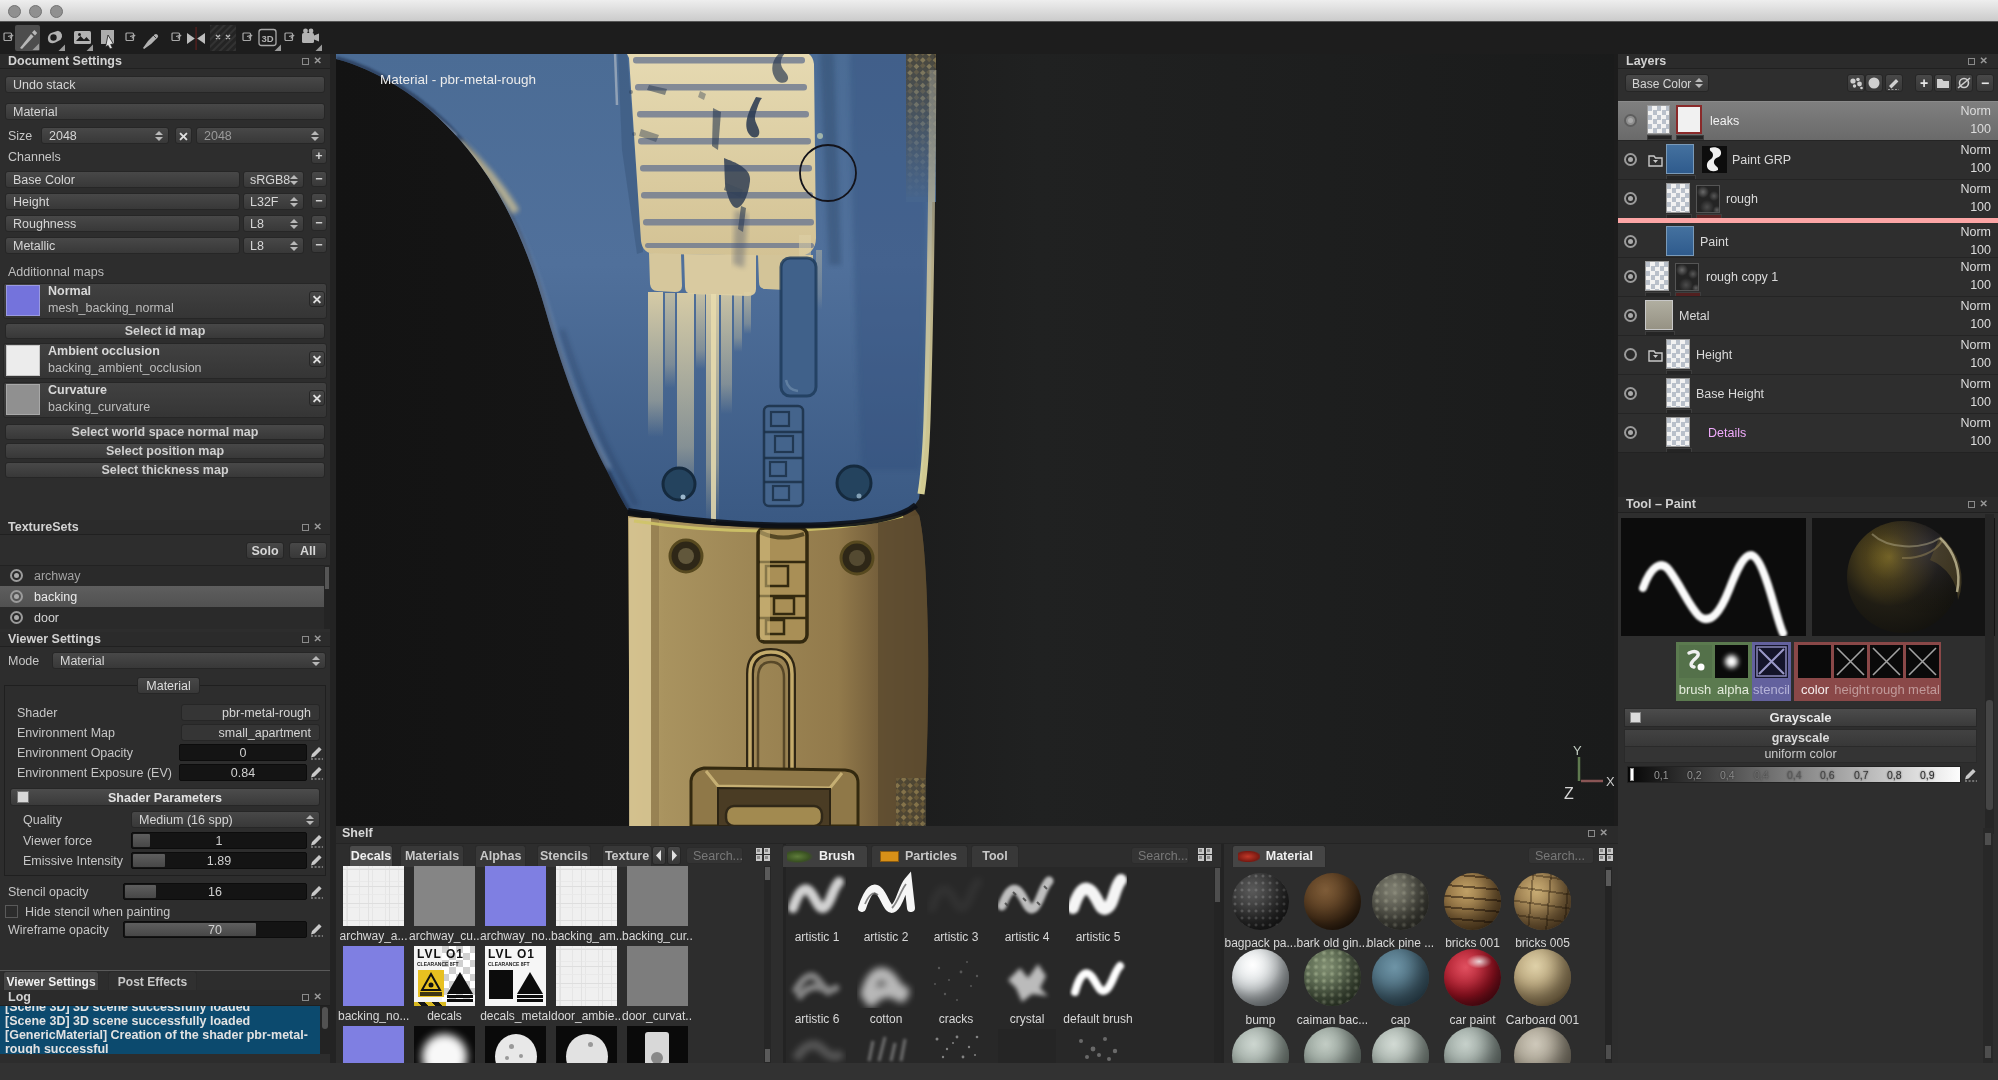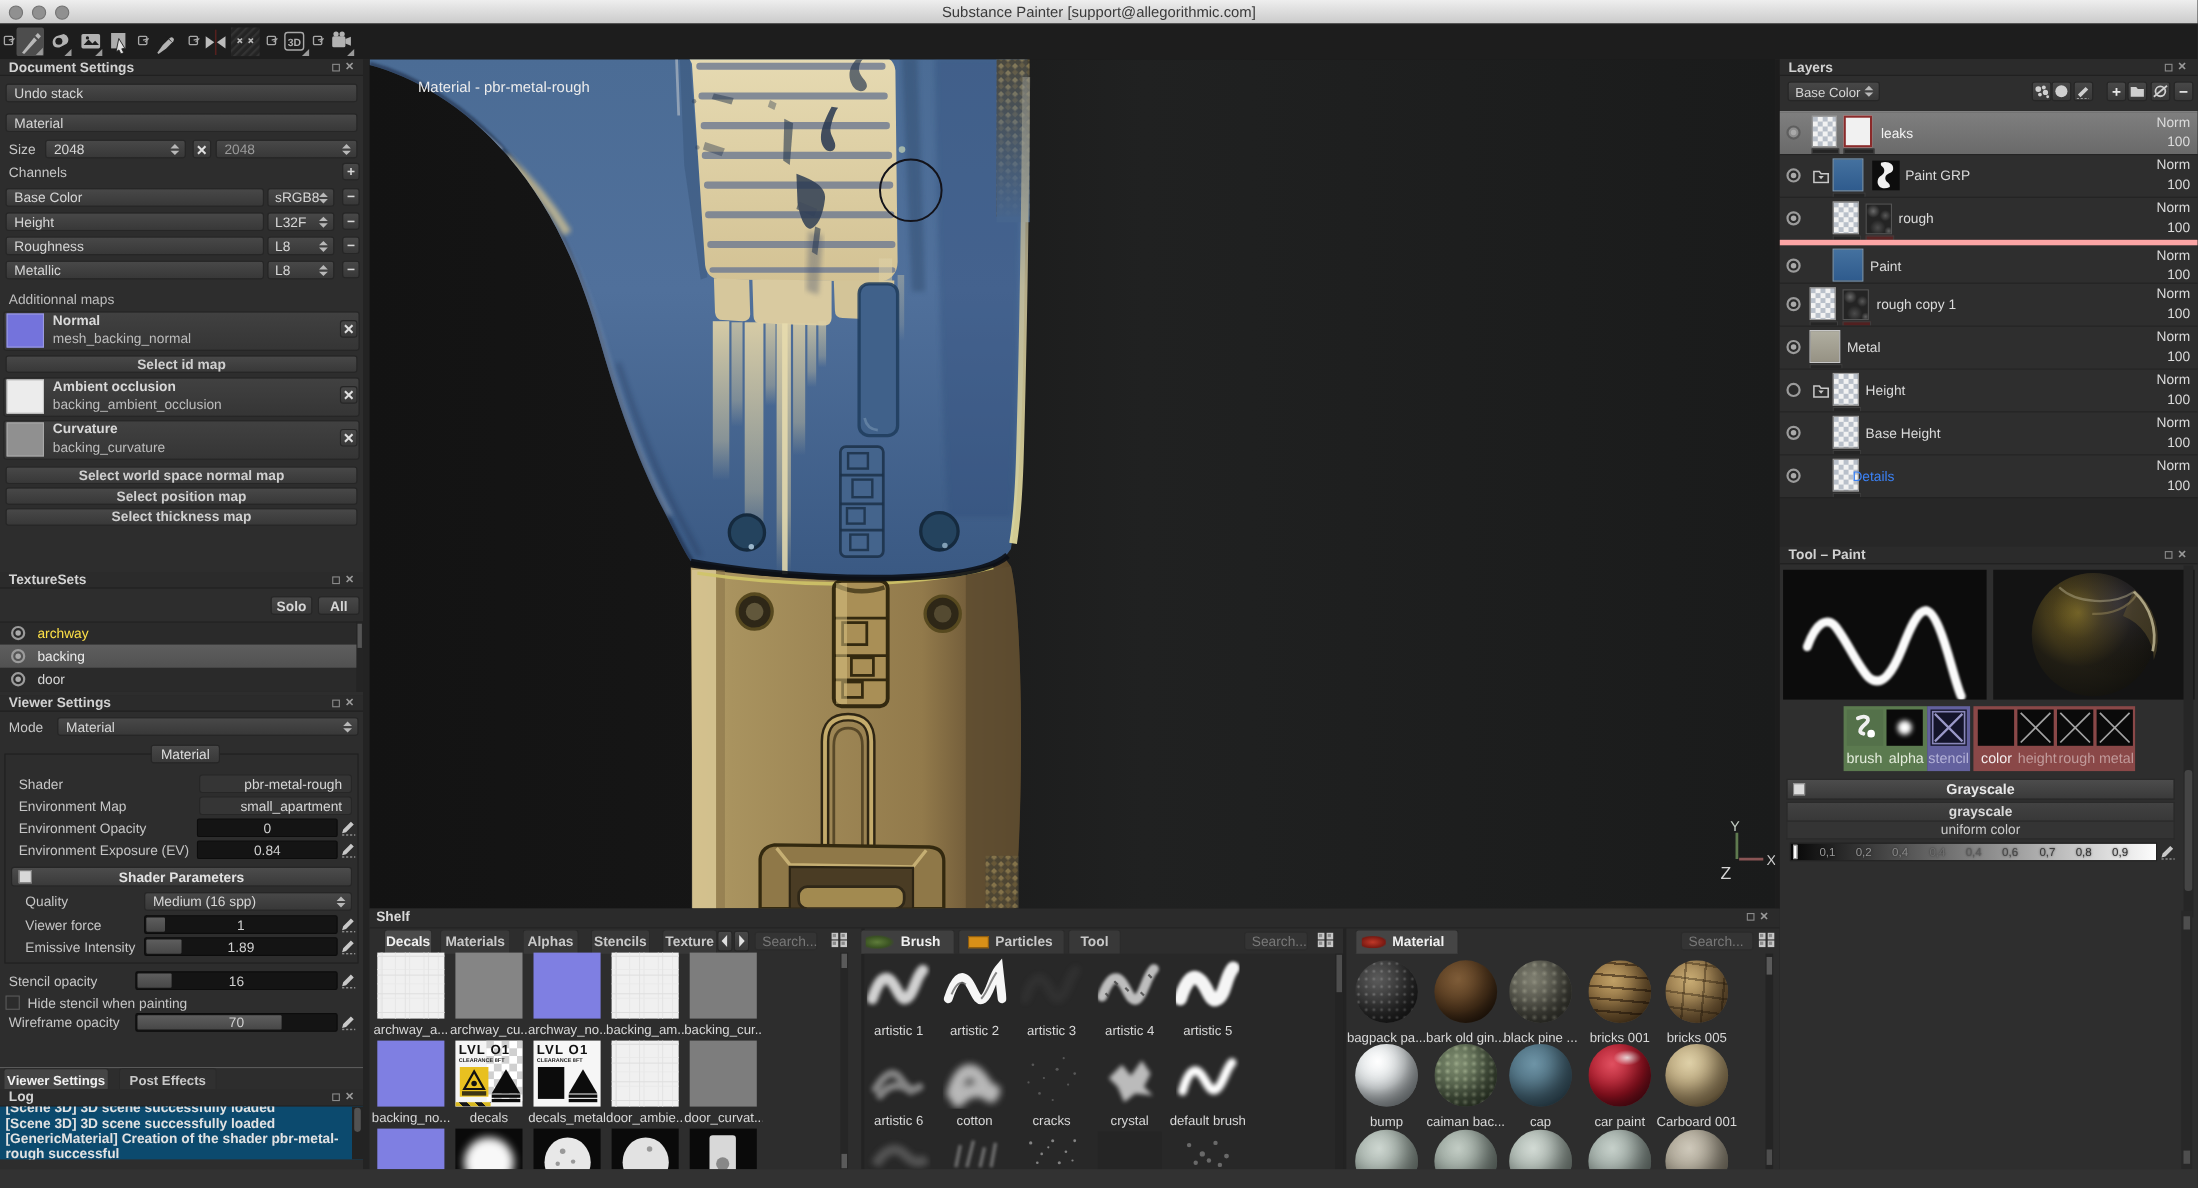--- a/index.html
+++ b/index.html
@@ -38,21 +38,20 @@
 .sketch{background-color:#f0f0f0;background-image:linear-gradient(#dedede 1px,rgba(0,0,0,0) 1px),linear-gradient(90deg,#e2e2e2 1px,rgba(0,0,0,0) 1px),linear-gradient(#e9e9e9 1px,rgba(0,0,0,0) 1px),linear-gradient(90deg,#e6e6e6 1px,rgba(0,0,0,0) 1px);background-size:23px 17px,21px 19px,11px 13px,13px 11px;background-position:2px 3px,4px 1px,1px 2px,3px 4px}
 .btlbl{position:absolute;color:#d8d8d8;font-size:12px;text-align:center;white-space:nowrap;overflow:hidden}
 </style></head>
 <body>
 <div id="app">
 
 <div class="abs" style="left:0;top:0;width:1998px;height:22px;background:linear-gradient(#eeeeee,#cbcbcb);border-bottom:1px solid #555"></div>
 <div class="abs" style="left:8px;top:5px;width:13px;height:13px;border-radius:50%;background:#909090;border:1px solid #737373"></div>
 <div class="abs" style="left:29px;top:5px;width:13px;height:13px;border-radius:50%;background:#909090;border:1px solid #737373"></div>
 <div class="abs" style="left:50px;top:5px;width:13px;height:13px;border-radius:50%;background:#909090;border:1px solid #737373"></div>
-<div class="abs" style="left:0;top:3px;width:1998px;text-align:center;color:#3a3a3a;font-size:13.5px">Substance Painter [support@allegorithmic.com]</div>
 
 <div id="toolbar" class="abs" style="left:0;top:22px;width:1998px;height:32px;background:#1d1d1d">
 <svg width="340" height="32" viewBox="0 0 340 32" style="position:absolute;left:0;top:0">
 <defs>
           <pattern id="hat" width="5" height="5" patternTransform="rotate(45)" patternUnits="userSpaceOnUse">
             <rect width="5" height="5" fill="#242424"></rect>
             <rect width="2" height="5" fill="#333333"></rect>
           </pattern>
 <g id="ext">
             <rect x="0" y="0" width="7.5" height="7.5" rx="1" fill="none" stroke="#a8a8a8" stroke-width="1.2"></rect>
@@ -146,21 +145,21 @@
 <div class="btn" style="left:5px;top:408px;width:320px;height:16px;text-align:center;font-weight:bold;color:#cfcfcf">Select thickness map</div>
 
 <div class="hdr" style="left:0;top:466px;width:330px;height:15px">TextureSets<span class="wic" style="right:6px">
           <i style="left:18px"></i>
           <b>✕</b>
         </span></div>
 <div class="btn" style="left:246px;top:488px;width:38px;height:17px;text-align:center;padding-top:1px;font-weight:bold">Solo</div>
 <div class="btn" style="left:289px;top:488px;width:38px;height:17px;text-align:center;padding-top:1px;font-weight:bold">All</div>
 <div class="abs" style="left:0;top:511px;width:330px;height:64px;background:#2a2a2a;border-top:1px solid #222"></div>
 <div class="radio on" style="left:10px;top:515px"></div>
-      <div class="lbl" style="left:34px;top:515px;color:#fde047">archway</div>
+      <div class="lbl" style="left:34px;top:515px;color:#a3a3a3">archway</div>
 <div class="abs" style="left:0;top:532px;width:330px;height:21px;background:linear-gradient(#5e5e5e,#515151)"></div>
 <div class="radio on" style="left:10px;top:536px;background:#555"></div>
       <div class="lbl" style="left:34px;top:536px;color:#eaeaea">backing</div>
 <div class="radio on" style="left:10px;top:557px"></div>
       <div class="lbl" style="left:34px;top:557px;color:#d5d5d5">door</div>
 <div class="abs" style="left:324px;top:511px;width:6px;height:64px;background:#242424">
         <div class="abs" style="left:1px;top:2px;width:4px;height:22px;background:#555"></div>
       </div>
 
 <div class="hdr" style="left:0;top:578px;width:330px;height:15px">Viewer Settings<span class="wic" style="right:6px">
@@ -559,21 +558,21 @@
 <div class="thumbbar" style="left:48px;top:34px;width:26px"></div>
 <div class="lbl" style="left:78px;top:12px;color:#dadada">Base Height</div>
 <div class="norm" style="top:2px">Norm</div>
           <div class="norm" style="top:20px">100</div>
         </div>
 
 <div class="abs" style="left:0;top:312px;width:380px;height:39px;background:#2e2e2e;border-top:1px solid #242424">
 <div class="radio on" style="left:6px;top:12px"></div>
 <div class="abs chk" style="left:48px;top:3px;width:24px;height:30px;border:1px solid #999"></div>
 <div class="thumbbar" style="left:48px;top:34px;width:26px"></div>
-<div class="lbl" style="left:66px;top:12px;color:#3b82f6">Details</div>
+<div class="lbl" style="left:90px;top:12px;color:#f0abfc">Details</div>
 <div class="norm" style="top:2px">Norm</div>
           <div class="norm" style="top:20px">100</div>
         </div>
 </div>
 <div class="abs" style="left:0;top:398px;width:380px;height:45px;background:#272727;border-top:1px solid #222"></div>
 
 <div class="hdr" style="left:0;top:443px;width:380px;height:16px">Tool – Paint<span class="wic" style="right:8px">
           <i style="left:18px"></i>
           <b>✕</b>
         </span></div>

